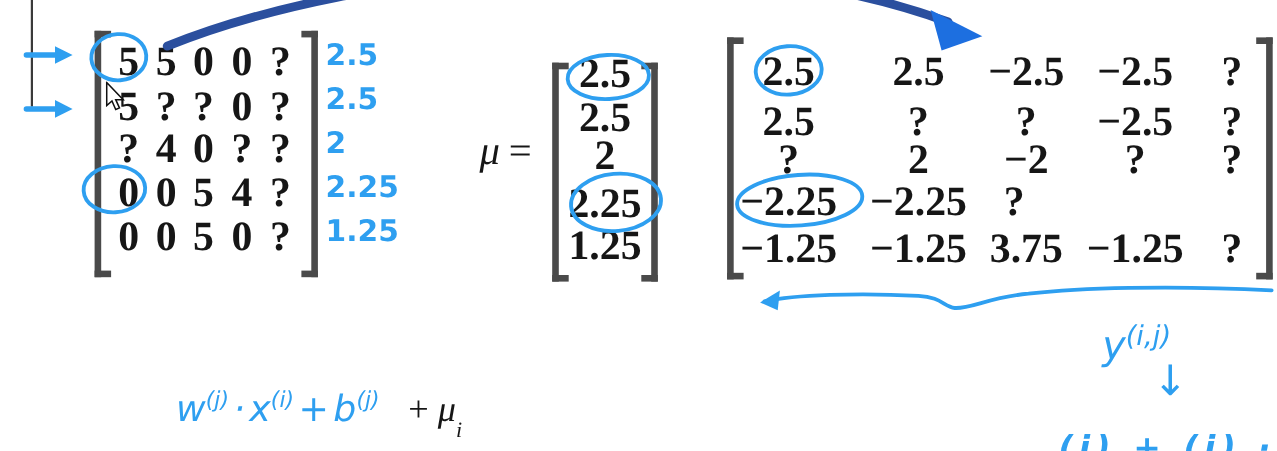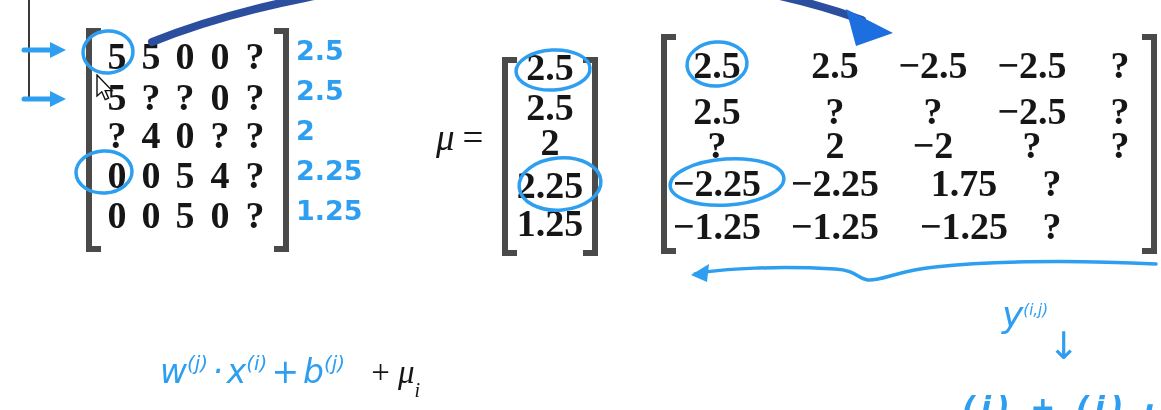--- a/index.html
+++ b/index.html
@@ -56,21 +56,21 @@
   .formula .sup{font-size:20px;position:relative;top:-13px;}
   .formula .op{margin:0 4px;}
   .mu-black{color:var(--text);font-family:"Liberation Serif",serif;font-style:normal;
             margin-left:26px;}
   .mu-black i{font-style:italic;}
   .mu-black sub{font-size:20px;position:relative;top:6px;font-style:italic;}
 
   
   .y-note{position:absolute;left:1002px;top:294px;color:var(--ink_light);
           font-family:"DejaVu Sans",sans-serif;font-style:italic;font-size:36px;}
-  .y-note .sup{font-size:15px;position:relative;top:-12px;}
+  .y-note .sup{font-size:25px;position:relative;top:-12px;}
   .y-arrow{position:absolute;left:1048px;top:324px;color:var(--ink_light);
            font-size:38px;font-family:"DejaVu Sans",sans-serif;}
   .frag{position:absolute;left:962px;top:390px;color:var(--ink_light);
         font-family:"DejaVu Sans",sans-serif;font-weight:600;font-style:italic;
         font-size:30px;letter-spacing:5px;white-space:nowrap;}
 
   .edge-line{position:absolute;left:28px;top:0;width:2px;height:97px;background:#3a3a3a;}
 
   .cursor{position:absolute;left:96px;top:74px;pointer-events:none;}
 </style>
@@ -170,26 +170,26 @@
   <div class="mrow" style="left:663px;top:125px;">
     <div class="mcell" style="width:108px">?</div>
     <div class="mcell" style="width:128px">2</div>
     <div class="mcell" style="width:68px">−2</div>
     <div class="mcell" style="width:130px">?</div>
     <div class="mcell" style="width:46px">?</div>
   </div>
   <div class="mrow" style="left:663px;top:163px;">
     <div class="mcell" style="width:108px">−2.25</div>
     <div class="mcell" style="width:128px">−2.25</div>
-    <div class="mcell" style="width:130px">1.75</div>
     <div class="mcell" style="width:46px">?</div>
   </div>
   <div class="mrow" style="left:663px;top:206px;text-align:right;">
     <div class="mcell" style="width:108px">−1.25</div>
     <div class="mcell" style="width:128px">−1.25</div>
+    <div class="mcell" style="width:68px">3.75</div>
     <div class="mcell" style="width:130px">−1.25</div>
     <div class="mcell" style="width:46px">?</div>
   </div>
 
   <svg class="ink-overlay" viewBox="0 0 1161 410">
 
     <path class="s-dark" d="M 152 42 C 330 -30, 650 -58, 862 20" stroke-width="8"></path>
     <path class="f-head" d="M 893 33 L 846 9 L 856 46 Z"></path>
 
     <path class="s-light" d="M 24 50 L 52 50" stroke-width="5"></path>

